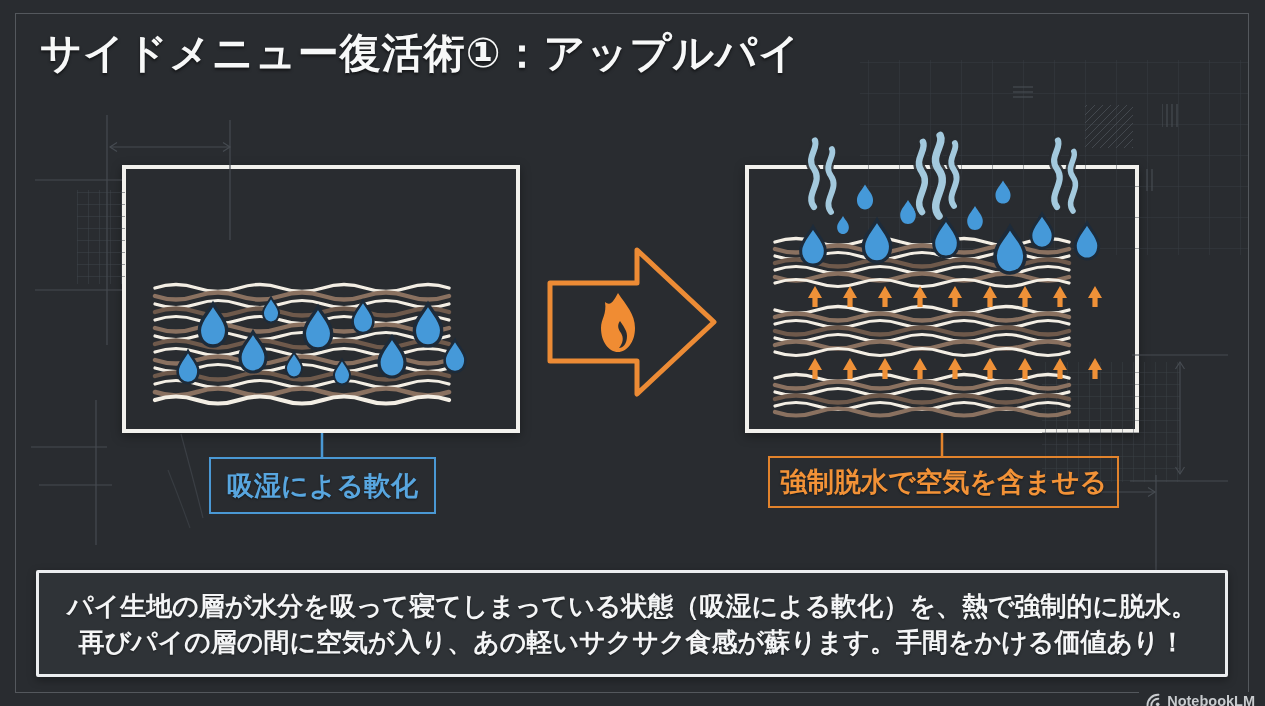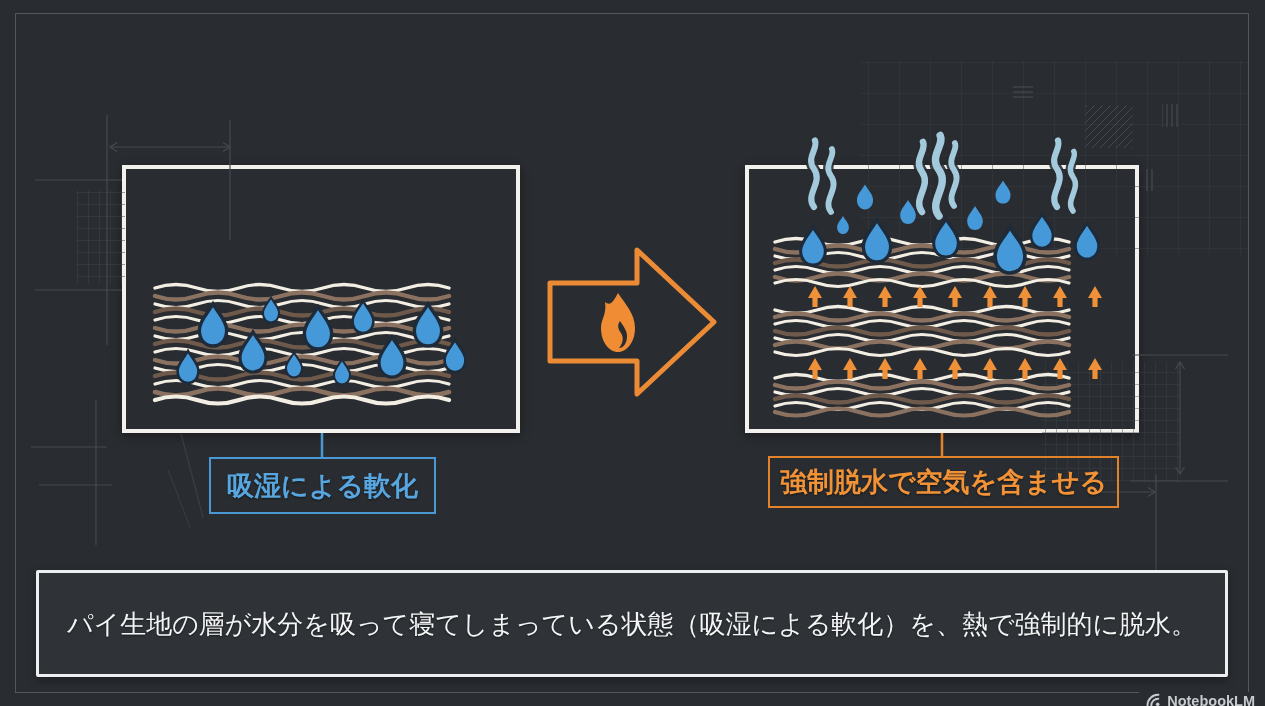--- a/index.html
+++ b/index.html
@@ -34,37 +34,38 @@
     border:2.5px solid #4a98d4;color:#58a6df;font-size:27px;
   }
   .caption.orange{
     left:768px;top:456px;width:351px;height:52px;
     border:2.5px solid #e2832c;color:#f29237;font-size:27px;
   }
   .summary{
     position:absolute;left:36px;top:570px;width:1192px;height:107px;z-index:3;
     border:3px solid #eceef0;border-radius:2px;background:#2f3337;box-sizing:border-box;
     display:flex;flex-direction:column;align-items:center;justify-content:center;
-    color:#f4f5f6;font-size:26px;font-weight:400;line-height:36px;
+    color:#f4f5f6;font-size:26px;font-weight:700;line-height:36px;
     text-shadow:0 1px 2px rgba(0,0,0,.5);
     box-shadow:0 3px 8px rgba(0,0,0,.35);
   }
   .summary div{white-space:nowrap;}
   .watermark{
     position:absolute;right:10px;top:680px;z-index:4;display:flex;align-items:center;gap:5px;
     color:#c9cccf;font-size:14.5px;font-weight:700;background:#292c30;padding-left:6px;margin-top:12px;
   }
 </style>
 </head>
 <body>
 
 <div class="stage">
 
   <div class="frame"></div>
 
+  <div class="title">サイドメニュー復活術①：アップルパイ</div>
 
   <div class="panel left"></div>
   <div class="panel right"></div>
 
   <svg class="art" width="1265" height="706" viewBox="0 0 1265 706">
     <defs>
       <path id="wv" d="M0,0 q21,-7 42,0 t42,0 t42,0 t42,0 t42,0 t42,0 t42,0" fill="none" stroke-linecap="round"></path>
       <path id="wv2" d="M0,0 q21,7 42,0 t42,0 t42,0 t42,0 t42,0 t42,0 t42,0" fill="none" stroke-linecap="round"></path>
       <path id="drop" d="M0,-20 C5,-11 13,-4 13,5 C13,14.5 7,20 0,20 C-7,20 -13,14.5 -13,5 C-13,-4 -5,-11 0,-20 Z"></path>
       <path id="wisp" d="M0,0 C-10,-13 10,-26 0,-40 C-9,-52 5,-62 1,-70" fill="none" stroke-linecap="round"></path>
@@ -257,20 +258,21 @@
   <div class="caption blue">
     <span>吸湿による軟化</span>
   </div>
 
   <div class="caption orange">
     <span>強制脱水で空気を含ませる</span>
   </div>
 
   <div class="summary">
     <div>パイ生地の層が水分を吸って寝てしまっている状態（吸湿による軟化）を、熱で強制的に脱水。</div>
+    <div>再びパイの層の間に空気が入り、あの軽いサクサク食感が蘇ります。手間をかける価値あり！</div>
   </div>
 
   <div class="watermark">
     <svg width="17" height="17" viewBox="0 0 17 17">
       <g stroke="#c9cccf" fill="none" stroke-width="1.9" stroke-linecap="round">
         <path d="M2.5,13.5 A10.5,10.5 0 0 1 13.5,2.8"></path>
         <path d="M6.3,13.5 A6.8,6.8 0 0 1 13.3,6.7"></path>
       </g>
       <circle cx="12.7" cy="12.3" r="1.8" fill="#c9cccf"></circle>
     </svg>

